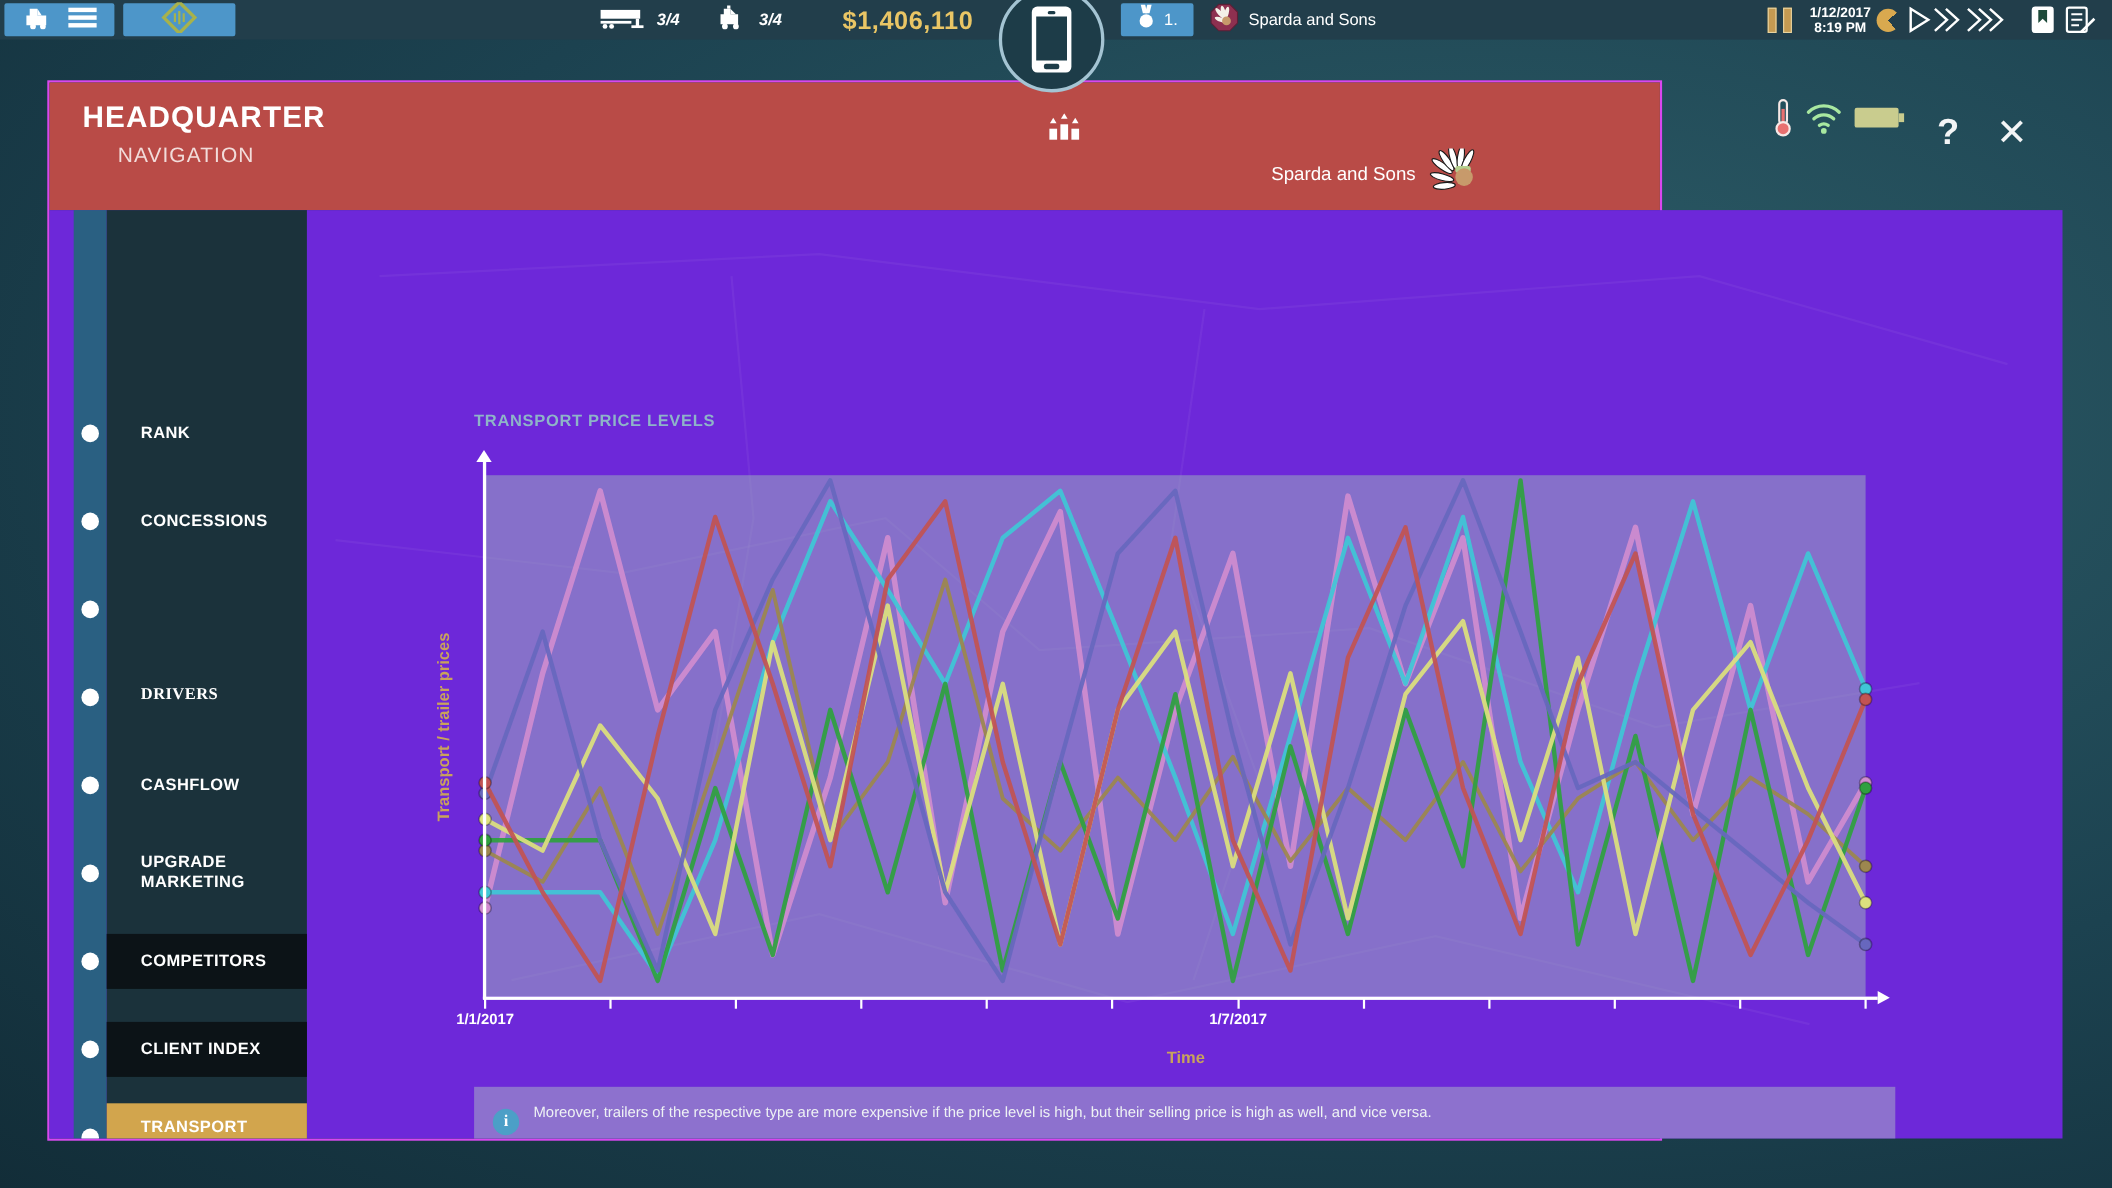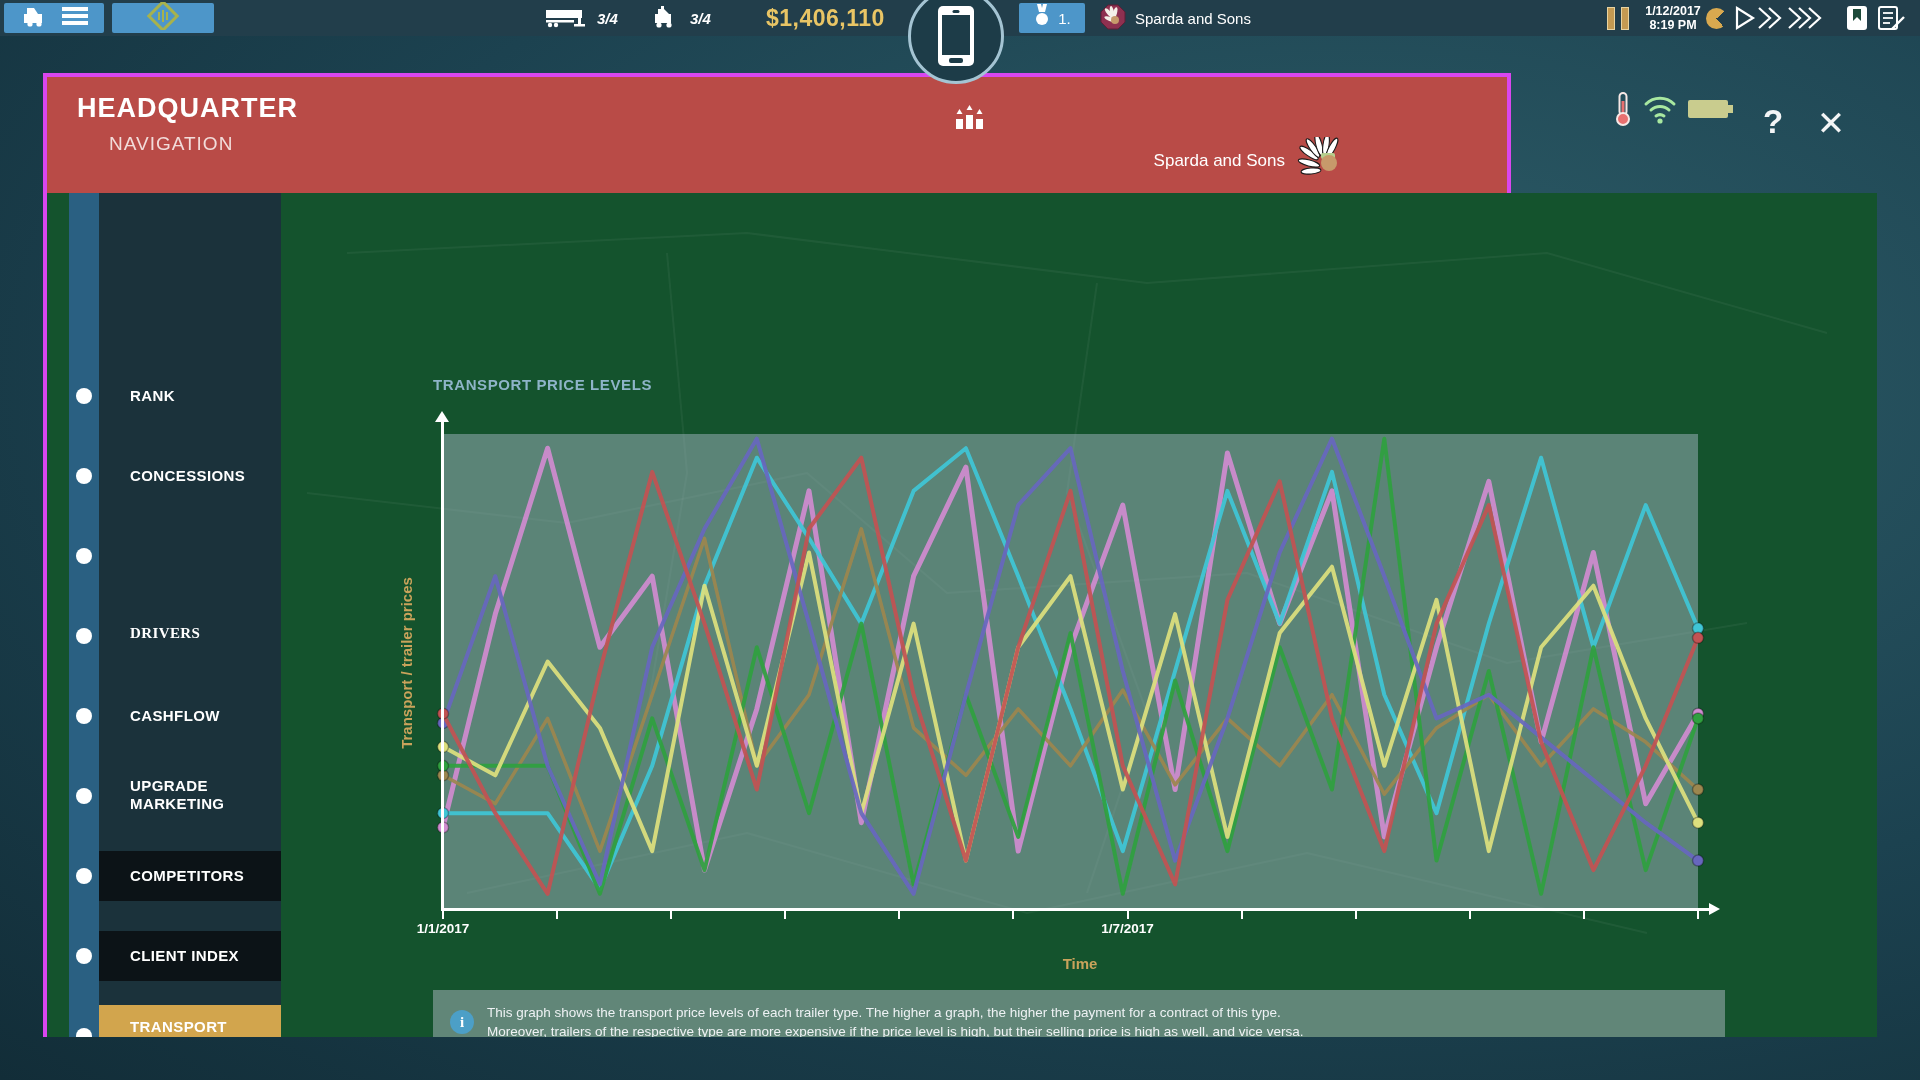--- a/index.html
+++ b/index.html
@@ -27,32 +27,32 @@
   .iconbtn { position:absolute; top:5px; }
   
   .phone-circle { position:absolute; left:908px; top:-12px; width:96px; height:96px; border-radius:50%;
     background:#1d3c48; border:3px solid #a4c4d3; z-index:40; display:flex; align-items:center; justify-content:center; }
   .phone-body { width:36px; height:60px; background:#fff; border-radius:5px; position:relative; }
   .phone-screen { position:absolute; left:4px; top:9px; width:28px; height:40px; background:#1d3c48; }
   .phone-dot { position:absolute; top:3.5px; left:50%; transform:translateX(-50%); width:7px; height:3px; border-radius:2px; background:#1d3c48; }
   .phone-home { position:absolute; bottom:3px; left:50%; transform:translateX(-50%); width:14px; height:5px; border-radius:2px; background:#1d3c48; }
   
   .window { position:absolute; left:43px; top:73px; width:1468px; height:964px;
-            border:4px solid #d946ef; background:#20424d; z-index:10; }
+            border:2px solid #d946ef; background:#20424d; z-index:10; }
   .win-header { position:absolute; left:0; top:0; width:100%; height:116px; background:#b94b47; }
   .hq-title { position:absolute; left:30px; top:16px; color:#fff; font-size:27px; font-weight:bold; letter-spacing:1px; }
   .hq-sub   { position:absolute; left:62px; top:56px; color:#f2dcda; font-size:19px; letter-spacing:1px; }
   .hdr-help  { position:absolute; left:1706px; top:26px; width:40px; height:44px; color:#f3f5f6; font-size:33px;
                font-weight:bold; text-align:center; cursor:default; }
   .hdr-close { position:absolute; left:1762px; top:26px; width:44px; height:44px; color:#f3f5f6; font-size:34px;
                font-weight:bold; text-align:center; }
   .hdr-company { position:absolute; right:160px; top:60px; color:#fff; font-size:17px; }
   .hdr-status { position:absolute; left:1566px; top:14px; display:flex; align-items:center; gap:10px; }
   
-  .content { position:absolute; left:0; top:116px; width:1830px; height:844px; background:#14532d; overflow:hidden; }
+  .content { position:absolute; left:0; top:116px; width:1830px; height:844px; background:#6d28d9; overflow:hidden; }
   .mapline { position:absolute; left:0; top:0; }
   .side-strip { position:absolute; left:22px; top:0; width:30px; height:100%; background:#2a6082; }
   .side-panel { position:absolute; left:52px; top:0; width:182px; height:100%; background:#1b323b; }
   .side-dot { position:absolute; left:29px; width:16px; height:16px; border-radius:50%; background:#fff; }
   .side-item { position:absolute; left:52px; width:182px; min-height:50px; display:flex; align-items:center;
                color:#fff; font-size:15px; font-weight:bold; letter-spacing:0.4px; padding-left:31px; padding-right:8px;
                line-height:18px; cursor:pointer; }
   .side-item.dark { background:#0c1317; }
   .side-item.active { background:#d2a54d; }
   
@@ -388,19 +388,18 @@
         <div class="xtick" style="left: 1421.82px;"></div>
         <div class="xtick" style="left: 1535.91px;"></div>
         <div class="xtick" style="left: 1650px;"></div>
       </div>
     <div class="yaxis-title">Transport / trailer prices</div>
     <div class="xaxis-title">Time</div>
 
     <div class="infobox">
       <div class="info-icon">i</div>
       <div class="info-text">
-        <div>This graph shows the transport price levels of each trailer type. The higher a graph, the higher the payment for a contract of this type.</div>
         <div>Moreover, trailers of the respective type are more expensive if the price level is high, but their selling price is high as well, and vice versa.</div>
       </div>
     </div>
 
   </div>
 </div>
 
 </body></html>

